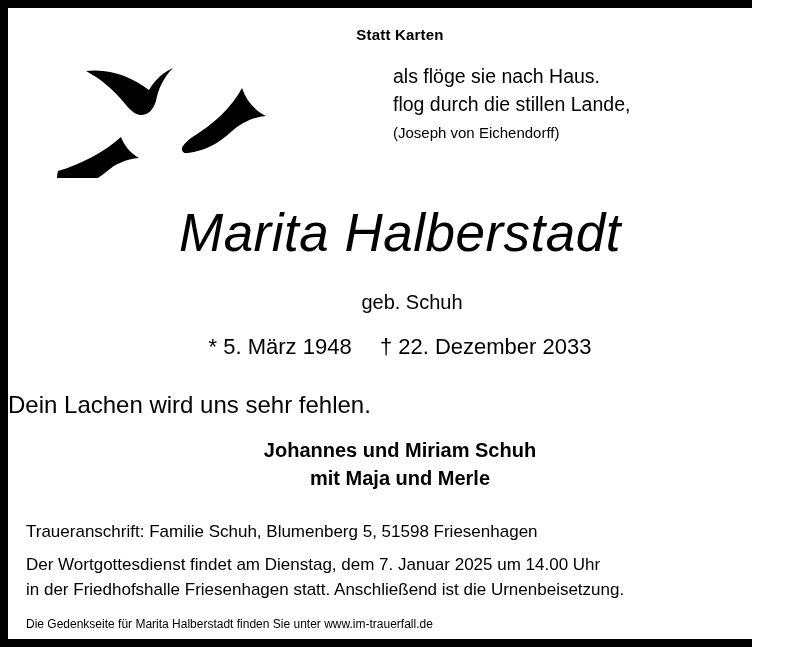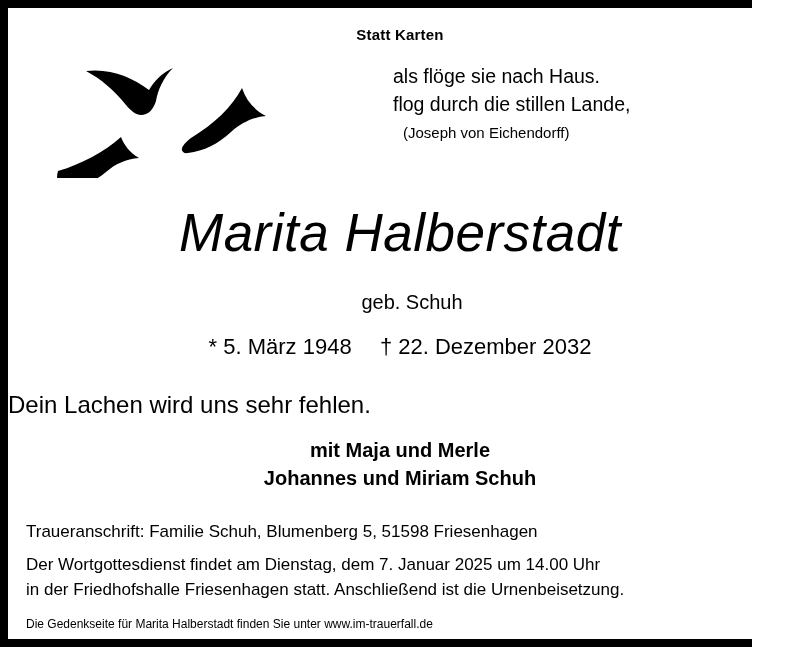--- a/index.html
+++ b/index.html
@@ -58,21 +58,20 @@
     width: 390px;
     line-height: 1.42;
   }
   .poem .line {
     font-size: 19.5px;
     white-space: nowrap;
   }
   .poem .author {
     font-size: 15px;
     margin-top: 4px;
-    margin-left: 10px;
   }
 
   
   .name {
     position: absolute;
     top: 198px;
     left: 0;
     width: 100%;
     text-align: center;
     font-size: 53px;
@@ -168,28 +167,28 @@
       <div class="line">flog durch die stillen Lande,</div>
       <div class="author">(Joseph von Eichendorff)</div>
     </div>
 
     <div class="name">Marita Halberstadt</div>
     <div class="maidenname">geb. Schuh</div>
 
     <div class="dates">
       <span>* 5. März 1948</span>
       <span class="sep"></span>
-      <span>† 22. Dezember 2032</span>
+      <span>† 22. Dezember 2033</span>
     </div>
 
     <div class="message">Dein Lachen wird uns sehr fehlen.</div>
 
     <div class="family">
+      <div>Johannes und Miriam Schuh</div>
       <div>mit Maja und Merle</div>
-      <div>Johannes und Miriam Schuh</div>
     </div>
 
     <div class="footer">
       <div class="fline">Traueranschrift: Familie Schuh, Blumenberg 5, 51598 Friesenhagen</div>
       <div class="fgap"></div>
       <div class="fline">Der Wortgottesdienst findet am Dienstag, dem 7. Januar 2025 um 14.00 Uhr</div>
       <div class="fline">in der Friedhofshalle Friesenhagen statt. Anschließend ist die Urnenbeisetzung.</div>
     </div>
 
     <div class="memorial">Die Gedenkseite für Marita Halberstadt finden Sie unter www.im-trauerfall.de</div>

